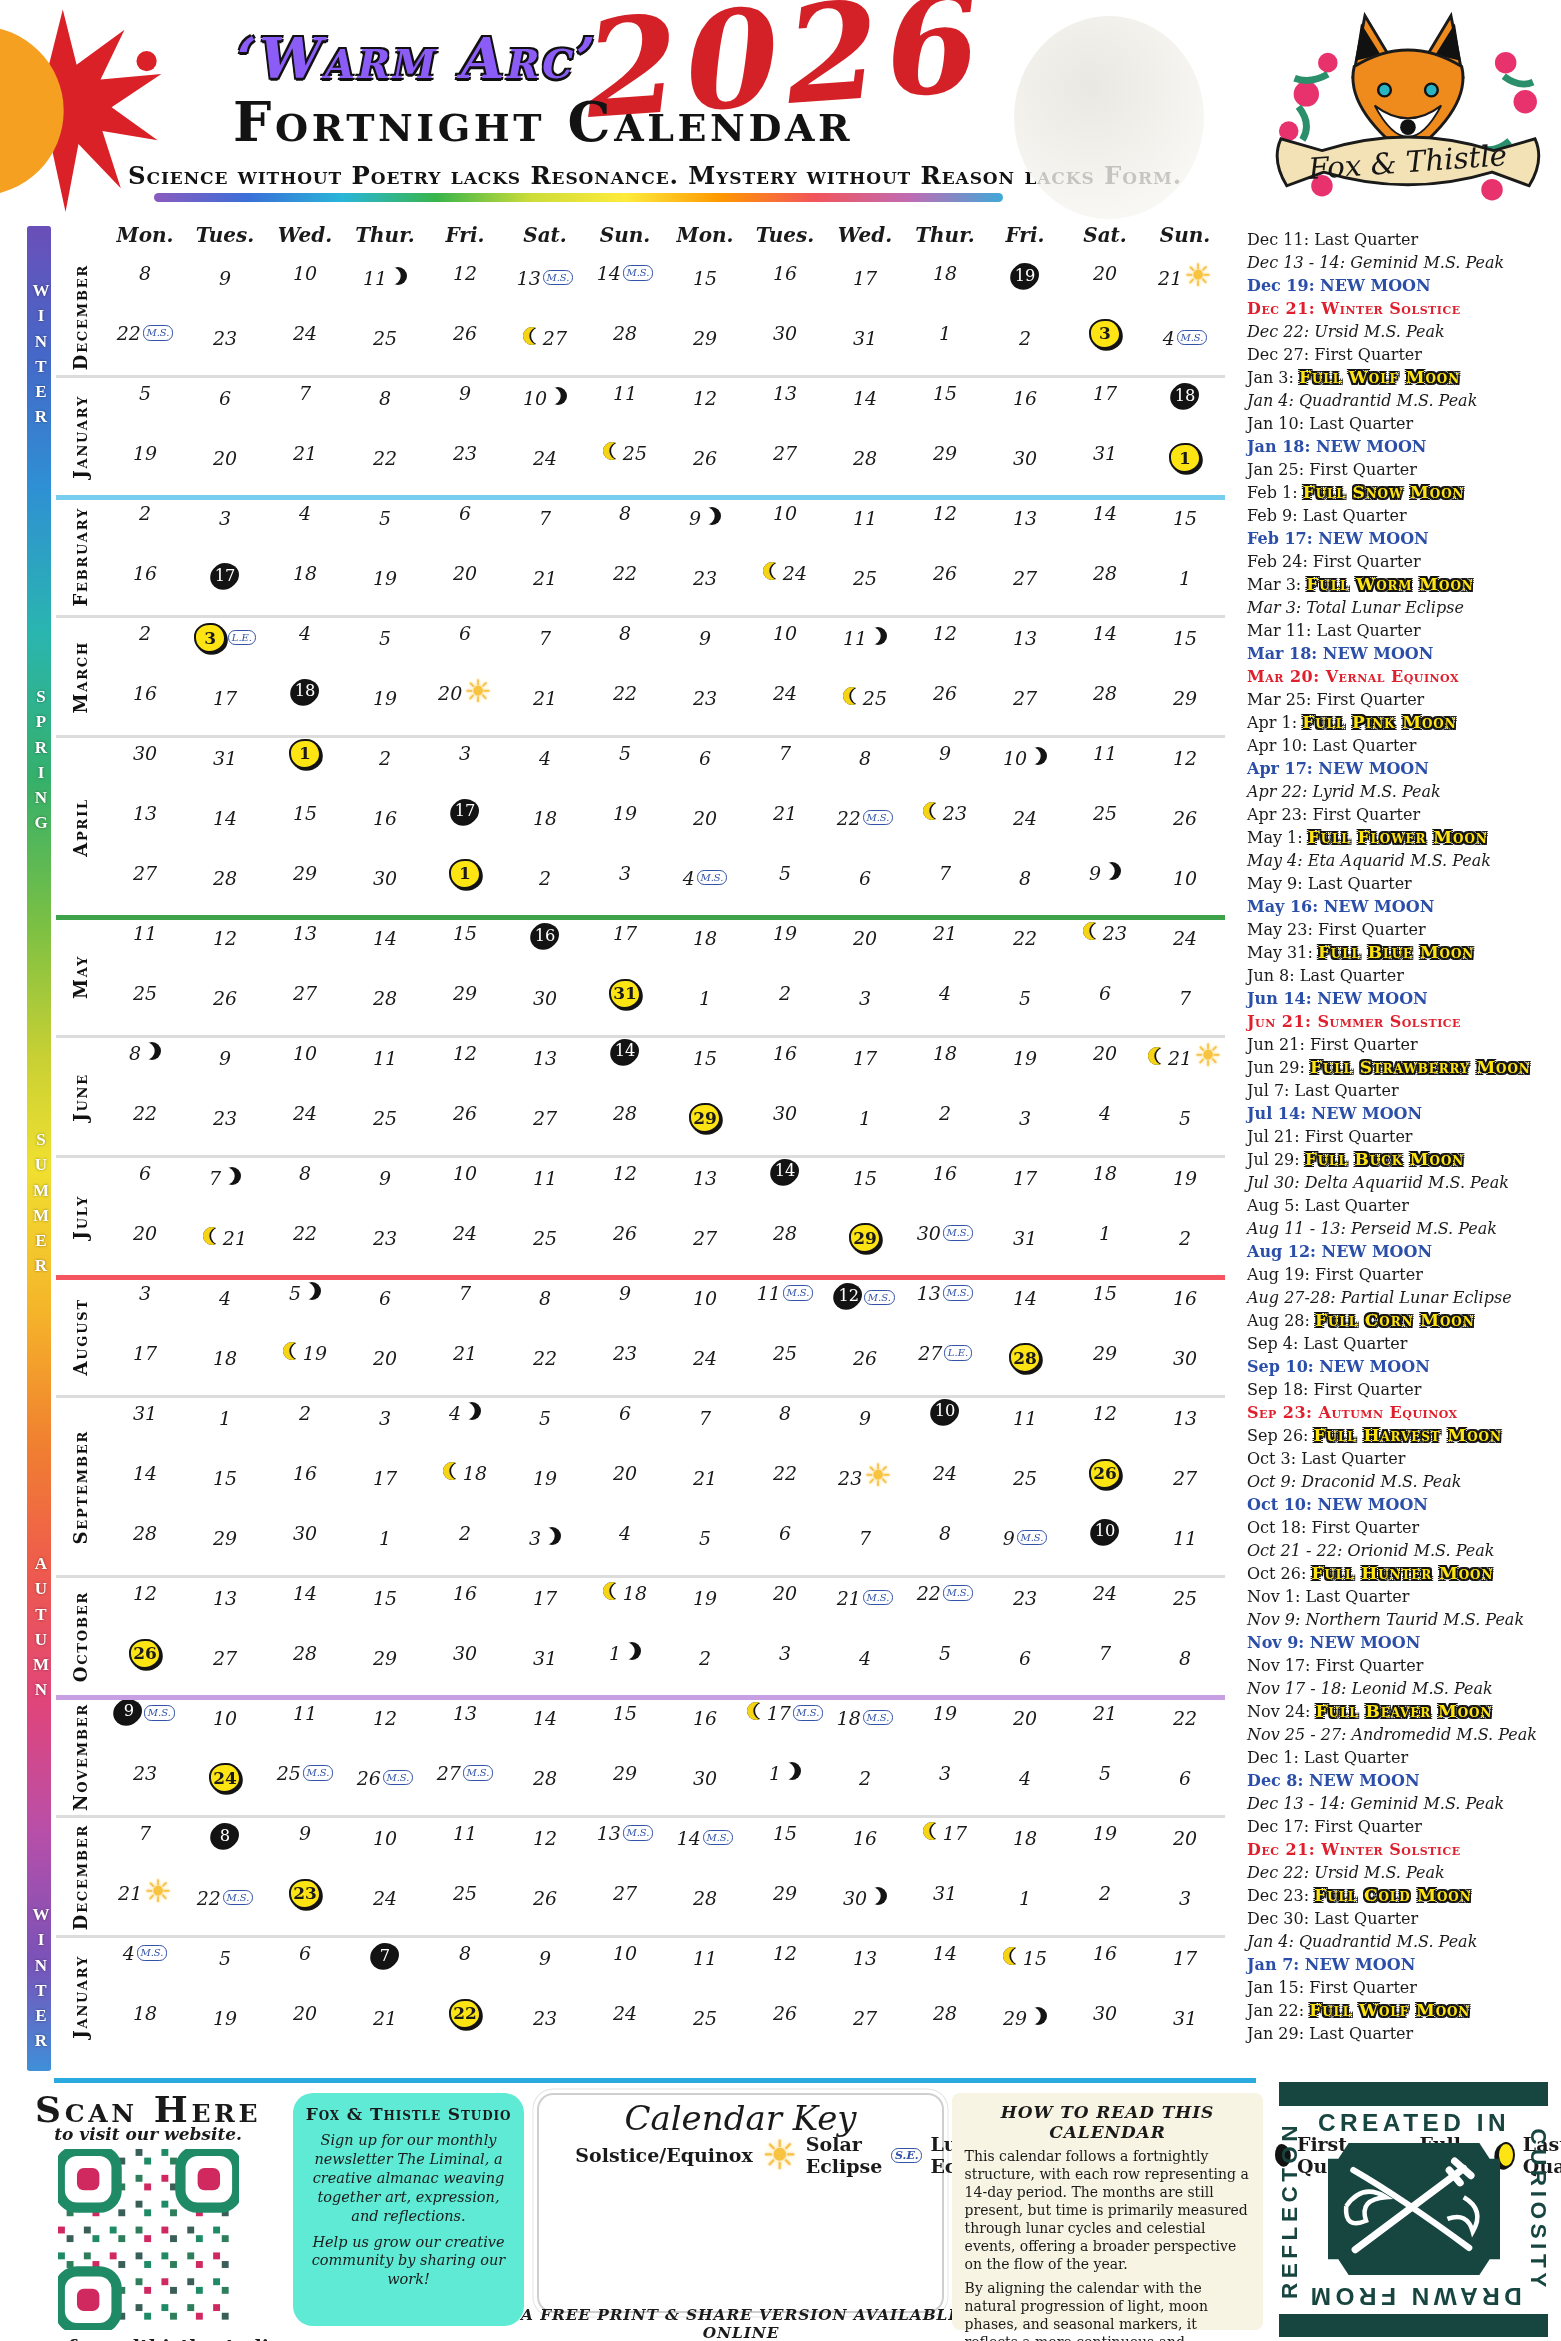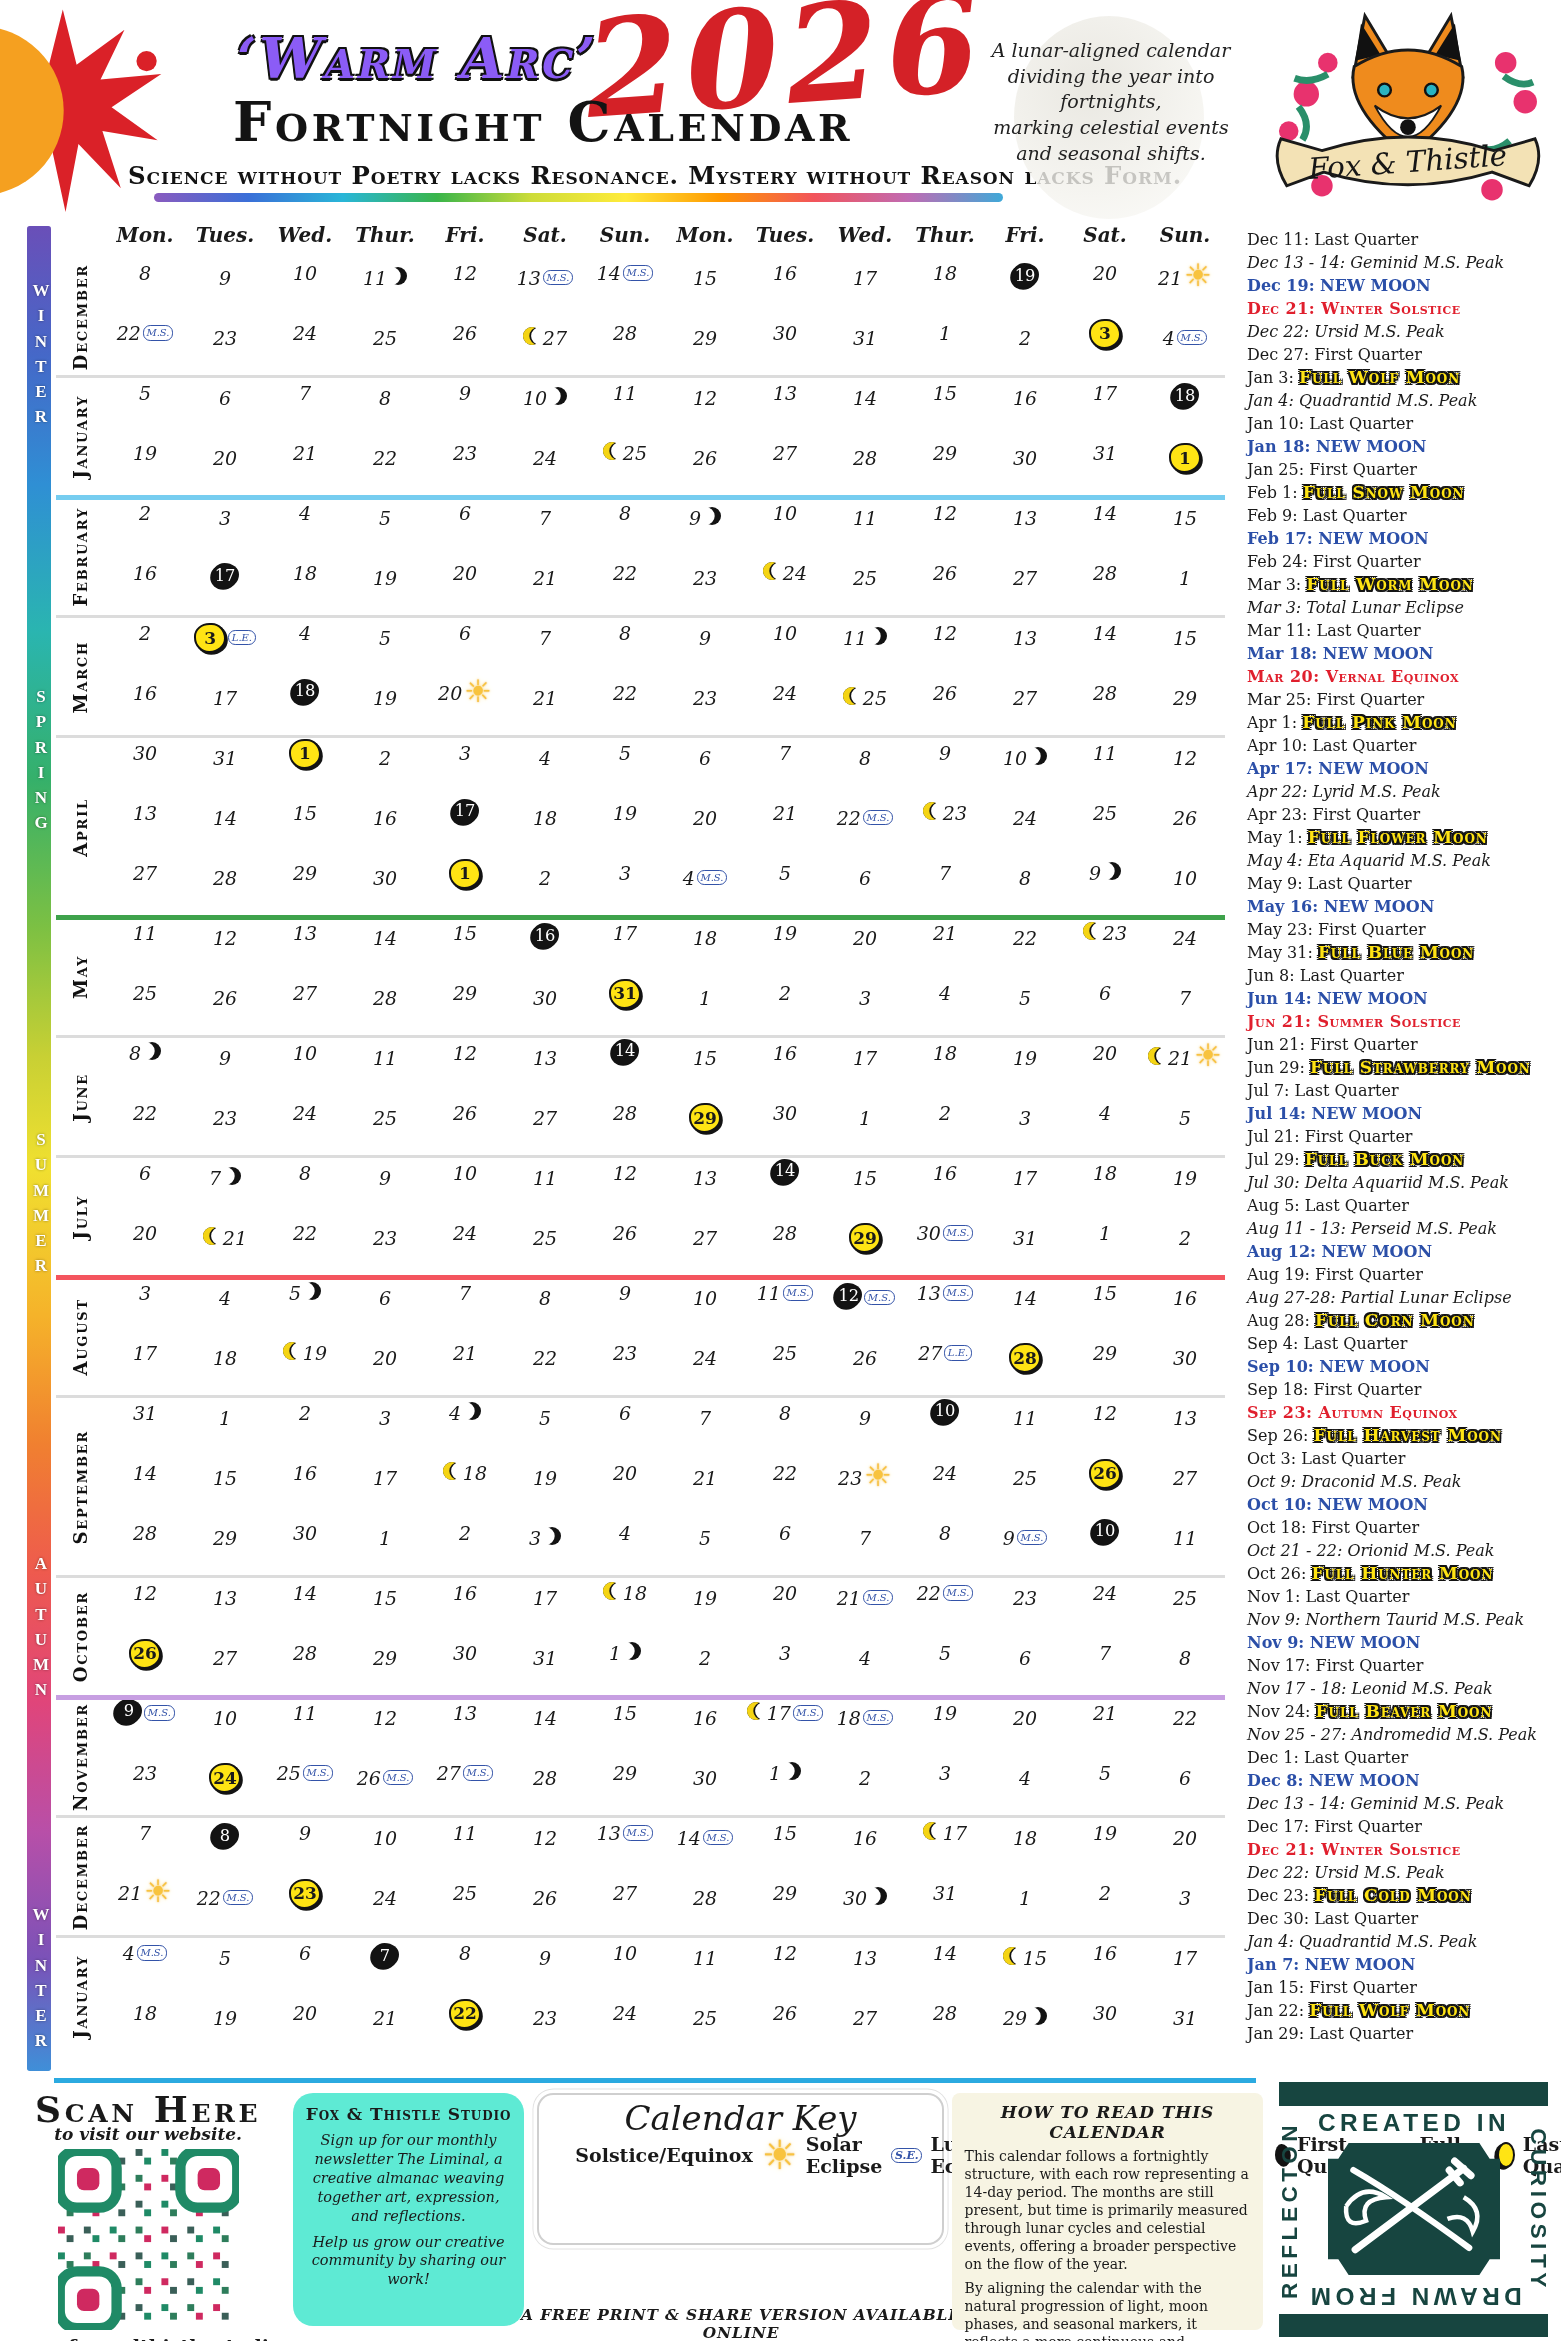--- a/index.html
+++ b/index.html
@@ -79,21 +79,21 @@
   .foot-line{position:absolute;left:54px;top:2078px;width:1202px;height:5.4px;background:#2baae0;}
   .scan{position:absolute;left:12.6px;top:2093px;width:271px;text-align:center;}
   .scan .t1{font-variant:small-caps;font-weight:bold;font-size:36px;letter-spacing:3.6px;line-height:.9;}
   .scan .t2{font-style:italic;font-weight:bold;font-size:17px;margin-top:-1.8px;}
   .scan svg{margin-top:5.4px;}
   .scan .url{font-weight:bold;font-size:19px;margin-top:1.8px;}
   .studio{position:absolute;left:293px;top:2093px;width:231px;height:233px;background:#5eead4;
       border-radius:20px;padding:11px 12.6px;box-sizing:border-box;text-align:center;}
   .studio .t{font-variant:small-caps;font-weight:bold;font-size:17px;letter-spacing:0.9px;}
   .studio p{font-style:italic;font-size:14.5px;line-height:1.3;margin:7.2px 0 0 0;}
-  .keybox{position:absolute;left:537px;top:2093px;width:407px;height:152px;background:#fff;
+  .keybox{position:absolute;left:537px;top:2093px;width:407px;height:220px;background:#fff;
       border:2.3px solid #cfcfcf;border-radius:16.3px;box-shadow:0 0 0 3.6px #fff,0 0 0 4.5px #e2e2e2;
       padding:5.4px 16.3px;box-sizing:border-box;}
   .keybox .t{text-align:center;font-style:italic;font-size:34px;line-height:1.1;}
   .keycols{display:flex;justify-content:space-between;margin-top:3.6px;}
   .keycol{display:flex;gap:8.1px;margin-left:20px;}
   .keyitem{display:flex;align-items:center;gap:9px;font-weight:bold;font-size:19px;height:27px;}
   .keyitem .badge{font-size:11px;}
   .key-sun{font-family:"DejaVu Sans",sans-serif;font-size:40px;color:#f8c33e;line-height:.6;
       text-shadow:0 0 6.3px #ffe9a0,0 0 1.8px #e89a1e;}
   .key-nm{width:22px;height:21px;background:#131313;border-radius:46% 54% 52% 48%/52% 46% 54% 48%;
@@ -130,24 +130,20 @@
     <path fill="#da2128" d="M105,6 L120,66 L172,28 L146,82 L212,76 L158,112 L208,148 L148,138 L168,200 L122,152 L108,226 L92,152 L46,198 L66,136 L6,148 L56,110 L2,76 L66,82 L38,28 L90,66 Z"></path>
     <circle cx="14" cy="116" r="92" fill="#f5a020"></circle>
     <circle cx="196" cy="62" r="11" fill="#da2128"></circle>
   </svg>
   <div class="script-title">‘Warm Arc’</div>
   <div class="year">2026</div>
   <div class="main-title">Fortnight Calendar</div>
   <div class="tagline">Science without Poetry lacks Resonance.  Mystery without Reason lacks Form.</div>
   <div class="rainbow"></div>
   <div class="moon-ghost"></div>
-  <div class="hdr-blurb">A lunar-aligned calendar
-dividing the year into fortnights,
-marking celestial events
-and seasonal shifts.</div>
 
   <svg class="fox-logo" viewBox="0 0 300 220">
     <g>
       <circle cx="48" cy="92" r="13" fill="#e8326e"></circle>
         <circle cx="30" cy="130" r="10" fill="#e8326e"></circle>
       <circle cx="70" cy="60" r="10" fill="#e8326e"></circle>
         <circle cx="252" cy="60" r="11" fill="#e8326e"></circle>
       <circle cx="272" cy="100" r="12" fill="#e8326e"></circle>
         <circle cx="262" cy="158" r="10" fill="#e8326e"></circle>
       <circle cx="238" cy="190" r="11" fill="#e8326e"></circle>

